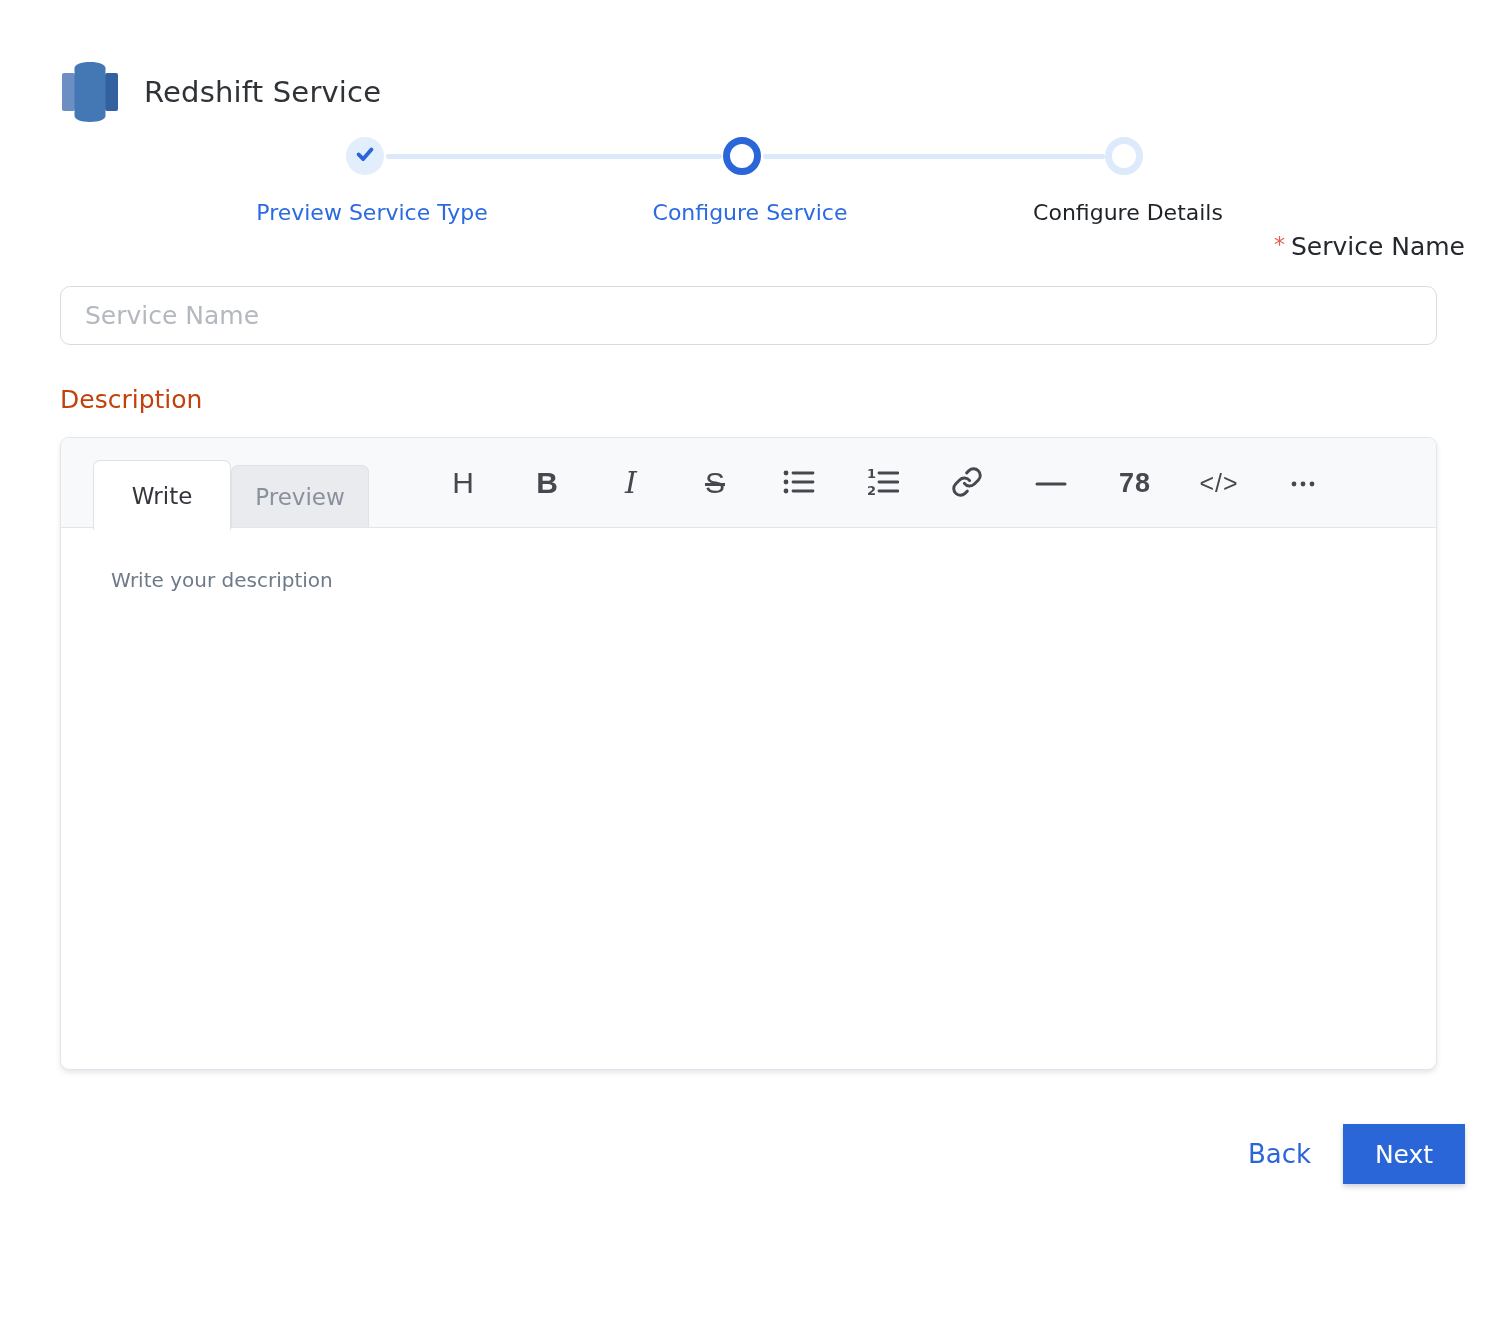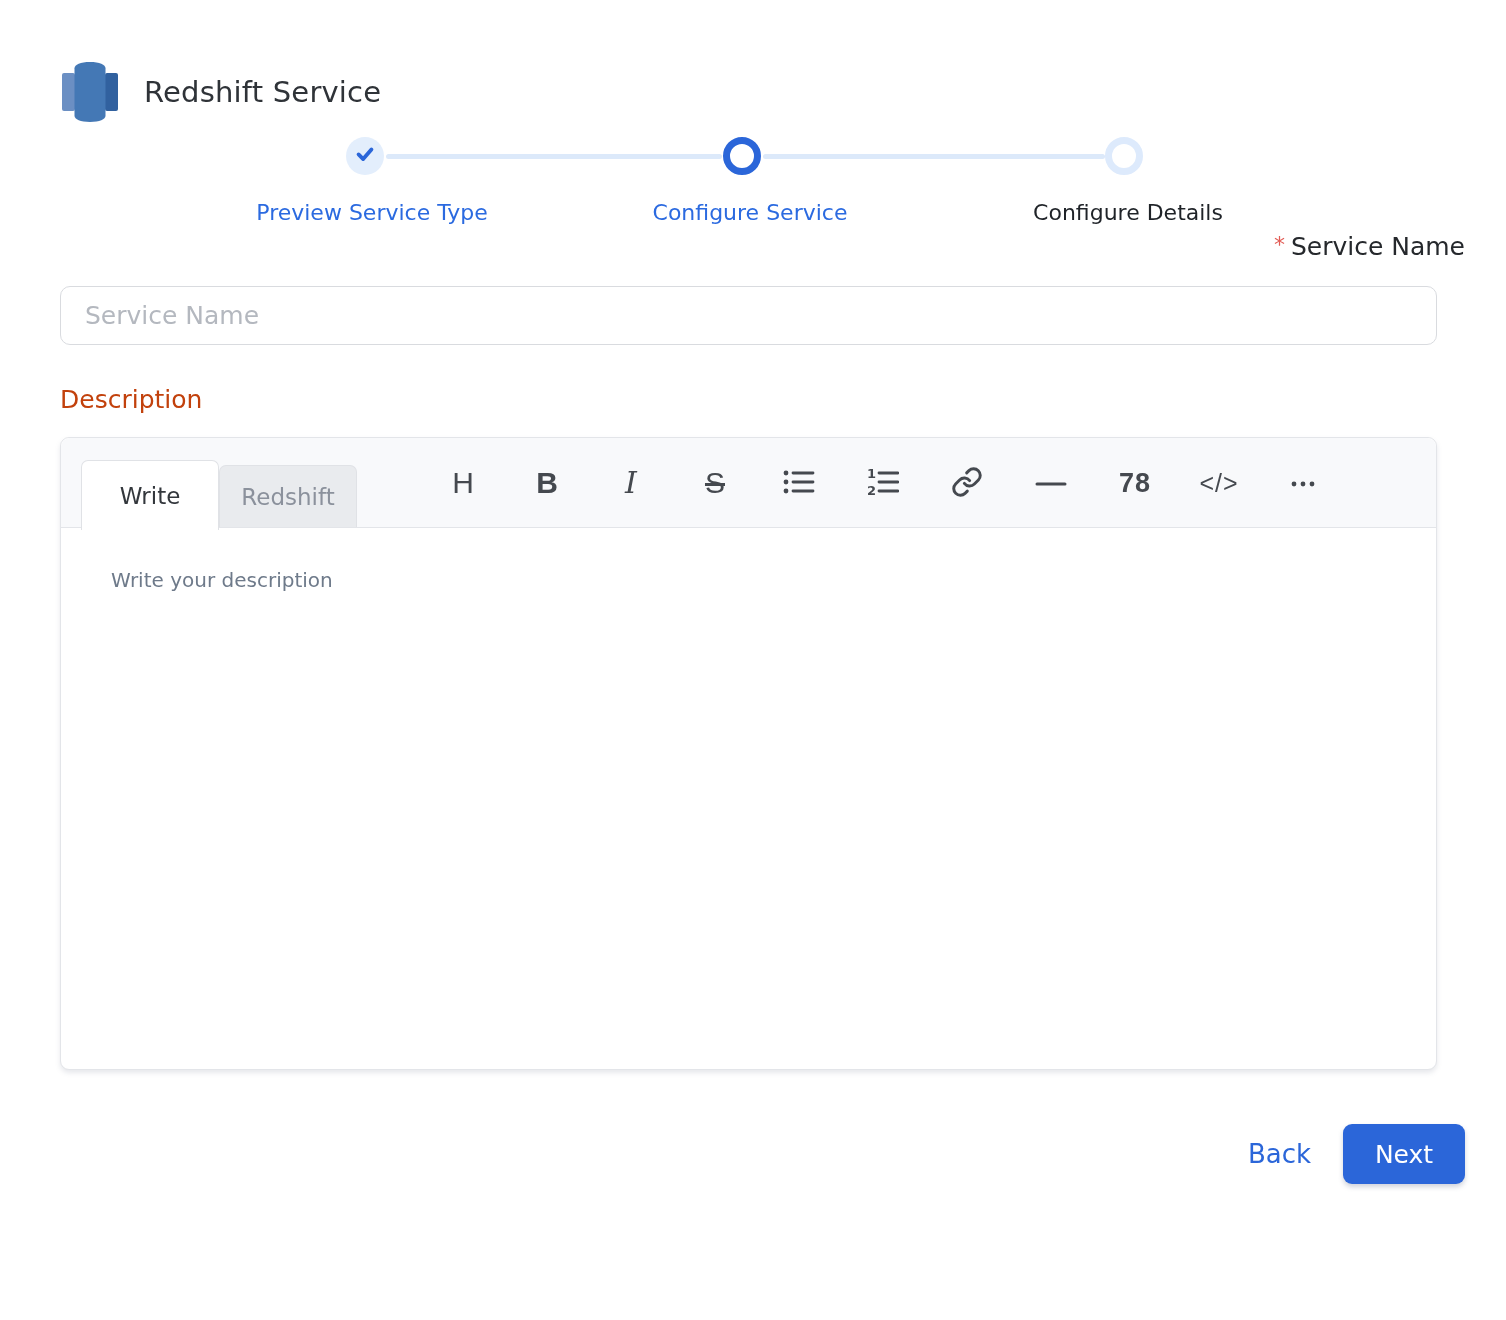--- a/index.html
+++ b/index.html
@@ -50,21 +50,21 @@
   .editor {
     width: 1377px; height: 633px; margin-top: 23px;
     border: 1px solid #e3e5e9; border-radius: 9px;
     box-shadow: 0 3px 5px rgba(120,130,150,0.18);
     background: #ffffff;
   }
   .editor-toolbar {
     position: relative; height: 90px; background: #f8f9fb;
     border-bottom: 1px solid #e3e5e9; border-radius: 9px 9px 0 0;
   }
-  .tabs { position: absolute; left: 20px; bottom: 0; display: flex; align-items: flex-end; }
+  .tabs { position: absolute; left: 32px; bottom: 0; display: flex; align-items: flex-end; }
   .tab {
     width: 138px; height: 62px; font-size: 23px; cursor: pointer;
     border: 1px solid #e0e2e6; border-bottom: none; border-radius: 7px 7px 0 0;
     background: #e9ebee; color: #8b919c;
     font-family: "DejaVu Sans", "Liberation Sans", sans-serif;
   }
   .tab.active {
     height: 70px; margin-bottom: -3px; background: #ffffff; color: #33373c;
     font-weight: 500; position: relative; z-index: 2;
   }
@@ -91,21 +91,21 @@
   .desc-textarea::placeholder { color: #6e7a8a; }
 
   
   .footer { display: flex; justify-content: flex-end; align-items: center; gap: 32px; margin-top: 54px; }
   .back-btn {
     background: transparent; border: none; color: #2b66d9; font-size: 26px; cursor: pointer;
     font-family: "DejaVu Sans", "Liberation Sans", sans-serif; font-weight: 500;
   }
   .next-btn {
     width: 122px; height: 60px; background: #2b66d9; color: #ffffff; border: none;
-    border-radius: 9px; font-size: 25px; cursor: pointer;
+    border-radius: 0; font-size: 25px; cursor: pointer;
     box-shadow: 0 3px 5px rgba(100,110,140,0.3);
     font-family: "DejaVu Sans", "Liberation Sans", sans-serif;
   }
 </style>
 </head>
 <body>
 
 <div class="page">
 
   <div class="app-header">
@@ -142,21 +142,21 @@
     <span class="req-mark">*</span><span>Service Name</span>
   </div>
   <input class="text-input" type="text" placeholder="Service Name" style="">
 
   <div class="desc-label">Description</div>
 
   <div class="editor">
     <div class="editor-toolbar">
       <div class="tabs">
         <button class="tab active">Write</button>
-        <button class="tab">Redshift</button>
+        <button class="tab">Preview</button>
       </div>
       <div class="tools">
 
         <button class="tool-btn">
           <span class="tool-glyph glyph-heading">H</span>
         </button>
 
         <button class="tool-btn">
           <span class="tool-glyph glyph-bold">B</span>
         </button>

